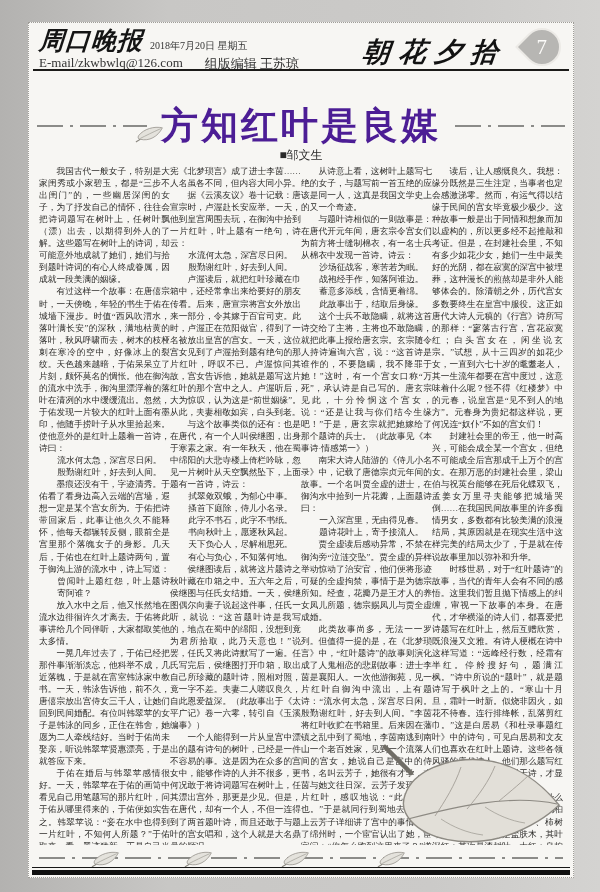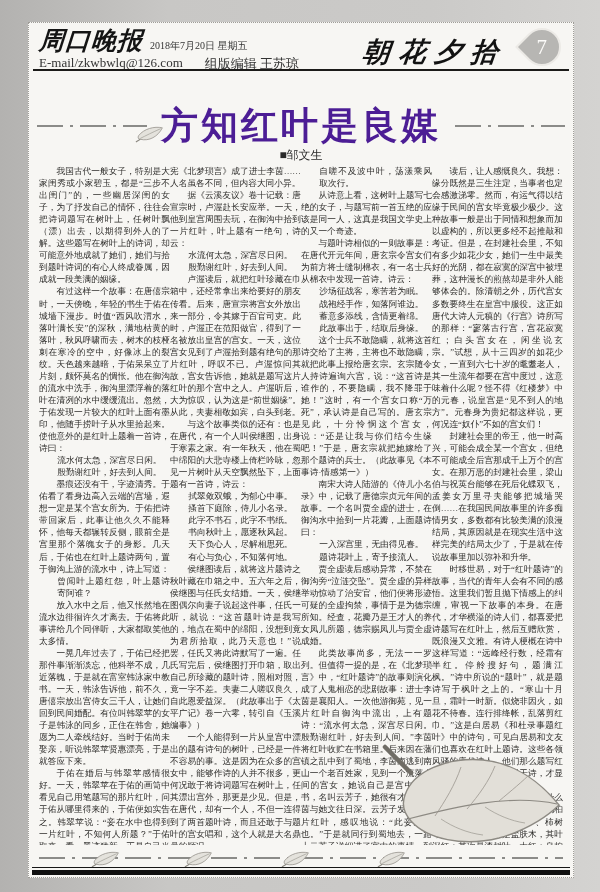--- a/index.html
+++ b/index.html
@@ -111,21 +111,20 @@
           <div>此字不书石，此字不书纸。</div>
           <div>书向秋叶上，愿逐秋风起。</div>
           <div>天下负心人，尽解相思死。</div>
           <div>有心与负心，不知落何地。</div>
         </div>
         <p>侯继图读后，就将这片题诗之秋叶藏在巾箱之中。五六年之后，侯继图与任氏女结婚。一天，侯继图偶尔向妻子说起这件事，任氏一听，就说：“这首题叶诗是我写的，地点在蜀中的绵阳，没想到竟为君所拾取，此乃天意也！”说罢，任氏又将此诗默写了一遍。任氏写完后，侯继图打开巾箱，取出自己所珍藏的题叶诗，照相对照，竟一字不差。夫妻二人嗟叹良久，自此恩爱益深。（此故事出于《太平广记》卷一六零，转引自《玉溪编事》）</p>
         <p>一个人能得到一片从皇宫中漂出的题有诗句的树叶，已经是一件不容易的事。这是因为在众多的宫女中，能够作诗的人并不很多，更何况敢于将诗词题写在树叶上，任其漂出宫外，那更是少见。但是，在唐代，却有一个人，不但一连得到了两首题叶诗，而且还敢于与题叶的宫女唱和，这个人就是大名鼎鼎的顾况。</p>
       </div>
     <div class="col">
         <div class="poem">
-          <div>自嗟不及波中叶，荡漾乘风取次行。</div>
         </div>
         <p>从诗意上看，这树叶上题写七绝的女子，与题写前一首五绝的应该是同一人，这真是我国文学史上的又一个奇迹。</p>
         <p>与题叶诗相似的一则故事是：在唐代开元年间，唐玄宗令宫女们为前方将士缝制棉衣，有一名士兵从棉衣中发现一首诗。诗云：</p>
         <div class="poem">
           <div>沙场征战客，寒苦若为眠。</div>
           <div>战袍经手作，知落阿谁边。</div>
           <div>蓄意多添线，含情更着绵。</div>
           <div>此故事出于，结取后身缘。</div>
         </div>
         <p>这个士兵不敢隐瞒，就将这首诗交给了主将，主将也不敢隐瞒，就把此事上报给唐玄宗。玄宗随令人持诗遍询六宫，说：“这首诗是谁作的，不要隐瞒，我不降罪于她！”这时，有一个宫女口称“万死”，承认诗是自己写的。唐玄宗见此，十分怜悯这个宫女，说：“还是让我与你们结今生缘吧！”于是，唐玄宗就把她嫁给了那个题诗的兵士。（此故事见《本事诗·情感第一》）</p>

